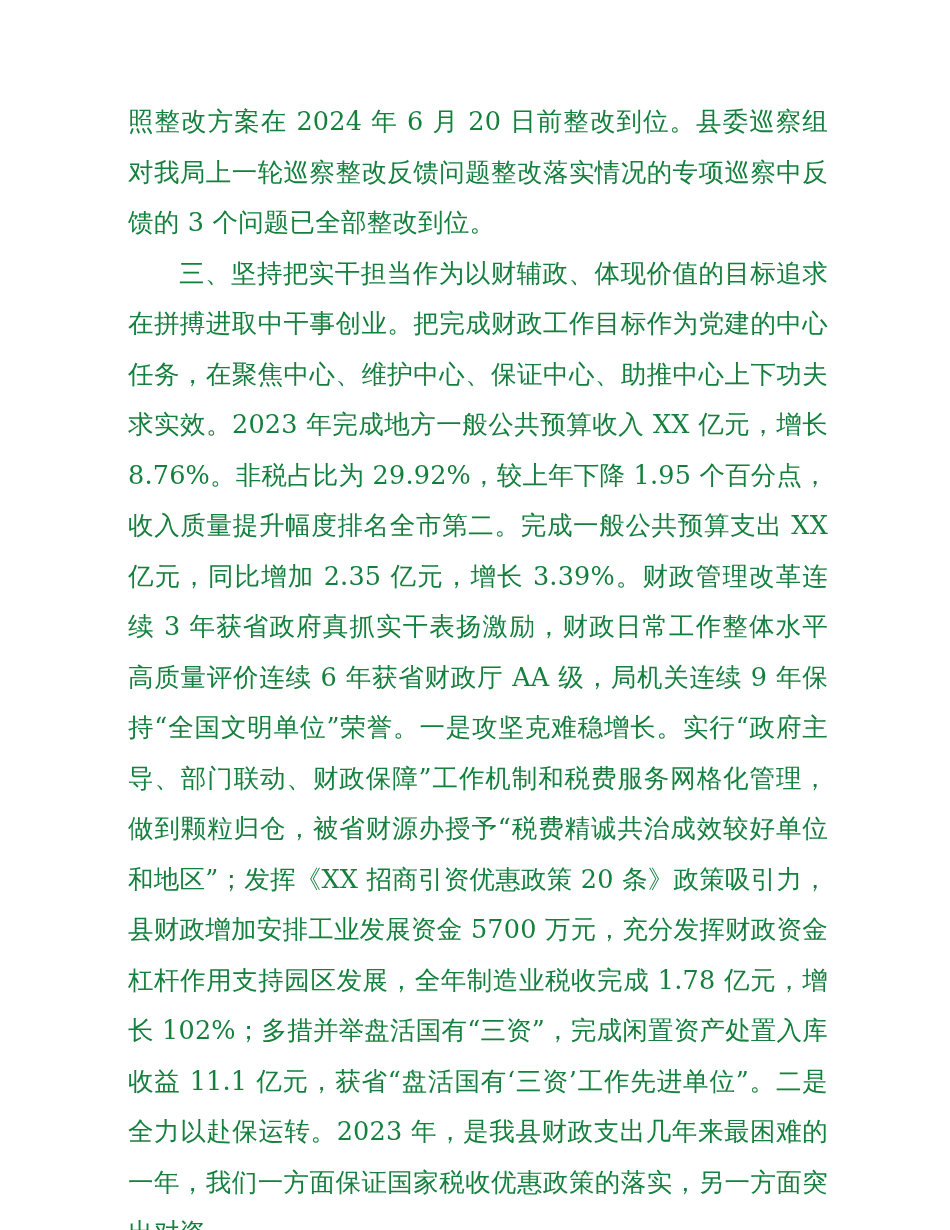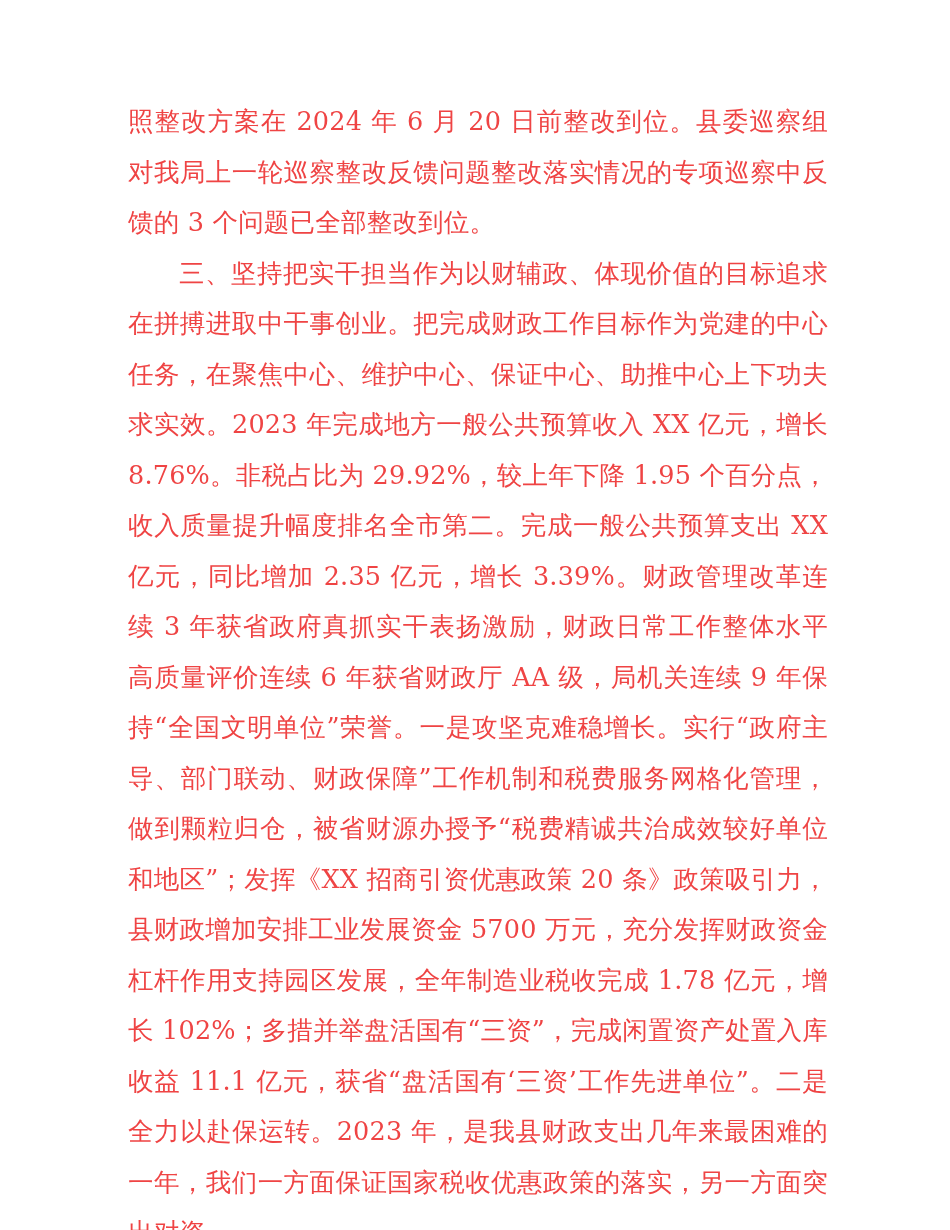--- a/index.html
+++ b/index.html
@@ -18,21 +18,21 @@
   .doc-body {
     position: absolute;
     left: 128px;
     top: 96px;
     width: 700px;
   }
   .para {
     font-family: "DejaVu Serif", "Liberation Serif", serif;
     font-size: 25.5px;
     line-height: 50.5px;
-    color: #ef4444;
+    color: #15803d;
     text-align: justify;
     text-justify: inter-ideograph;
     letter-spacing: 0.2px;
     margin: 0;
     word-break: break-all;
   }
   .para + .para {
     margin-top: 0px;
   }
   .indent {

